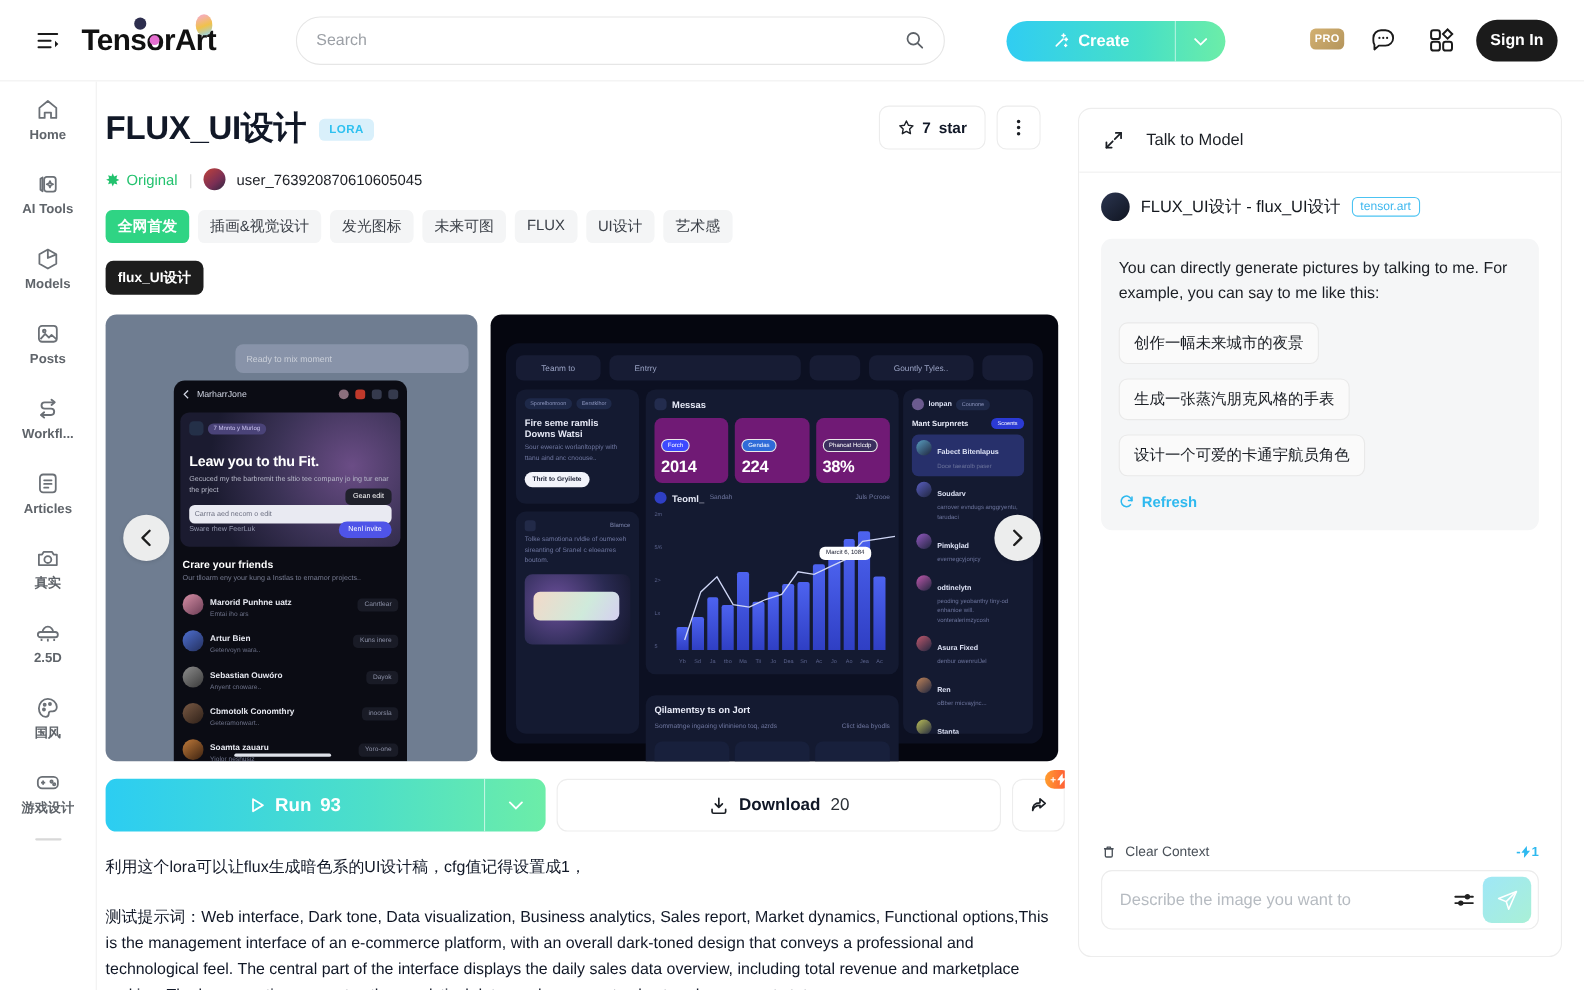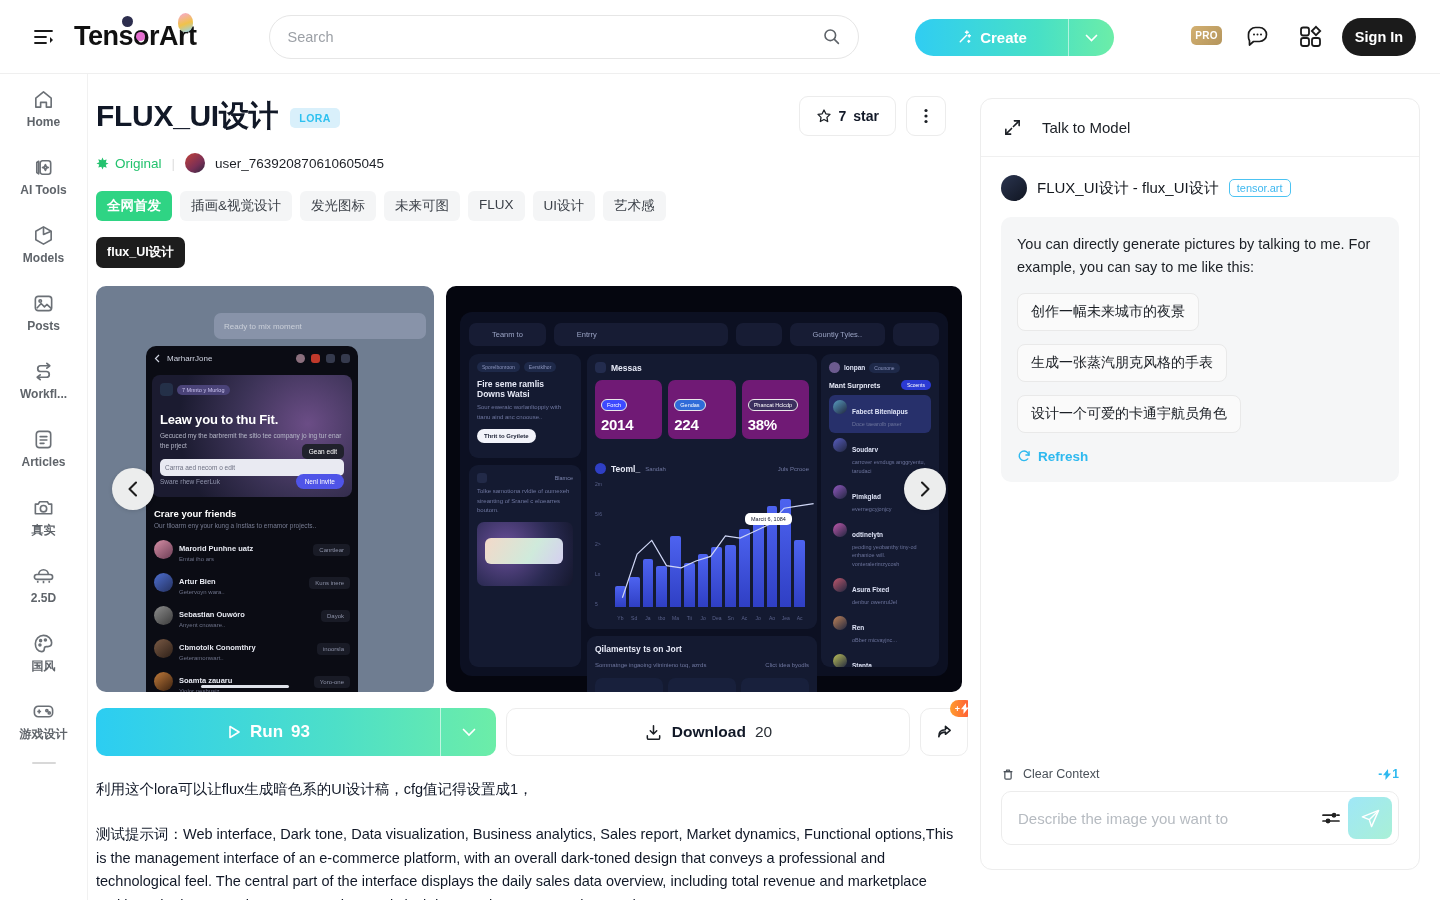--- a/index.html
+++ b/index.html
@@ -97,21 +97,21 @@
   .card.one { width:338px; background:#6f7d91; }
   .card.two { width:516px; background:#05060f; }
   .arrow {
     position:absolute; top:50%; transform:translateY(-50%); width:42px; height:42px; border-radius:50%;
     background:#eceded; display:flex; align-items:center; justify-content:center; cursor:pointer;
     box-shadow:0 1px 4px rgba(0,0,0,.12); z-index:5; color:#1d1d1d;
   }
   .arrow.left { left:16px; } .arrow.right { right:16px; }
   
   .phone {
-    position:absolute; left:50px; top:60px; width:212px; height:346px; background:#0b0c14; border-radius:10px 10px 0 0;
+    position:absolute; left:62px; top:60px; width:212px; height:346px; background:#0b0c14; border-radius:10px 10px 0 0;
     overflow:hidden;
   }
   .ph-bar { height:24px; display:flex; align-items:center; padding:0 8px; gap:6px; }
   .ph-title { color:#cfd3e0; font-size:8px; flex:1; }
   .ph-chip { width:9px; height:9px; border-radius:3px; background:#353a4d; }
   .ph-hero {
     margin:5px 6px; height:122px; border-radius:8px;
     background:radial-gradient(circle at 78% 40%, #6b4d86 0%, #3c3357 40%, #1b1b30 75%);
     padding:8px; position:relative;
   }
@@ -137,21 +137,21 @@
   }
   
   .dash { position:absolute; left:14px; top:26px; width:488px; height:364px; background:#0c1022; border-radius:12px; padding:9px; display:flex; gap:7px; }
   .dash-top {
     position:absolute; left:9px; right:9px; top:9px; height:26px; display:flex; align-items:center; gap:8px;
   }
   .d-pill { background:#171c34; border-radius:7px; height:23px; display:flex; align-items:center; padding:0 23px; gap:5px; color:#9aa3c4; font-size:7.5px; }
   .d-search { flex:1; }
   .d-col { position:absolute; top:42px; bottom:9px; }
   .d-left { left:9px; width:112px; display:flex; flex-direction:column; gap:7px; }
-  .d-mid { left:127px; width:230px; display:flex; flex-direction:column; gap:7px; }
+  .d-mid { left:127px; width:230px; display:flex; flex-direction:column; gap:19px; }
   .d-right { right:9px; width:118px; }
   .panel { background:#141a31; border-radius:9px; padding:8px; position:relative; }
   .p-title { color:#e7eaf7; font-size:8.5px; font-weight:bold; }
   .p-sub { color:#6f77a0; font-size:6px; line-height:1.6; margin-top:4px; }
   .stat-row { display:flex; gap:6px; margin-top:7px; }
   .stat { flex:1; background:#701a75; border-radius:7px; padding:6px; }
   .stat .chip { font-size:5.5px; color:#fff; background:#3d49ff; border-radius:6px; padding:2px 5px; display:inline-block; }
   .stat .val { color:#fff; font-size:15px; font-weight:bold; margin-top:5px; letter-spacing:-.3px; }
   .chart { margin-top:7px; height:140px; position:relative; }
   .bars { position:absolute; left:20px; right:4px; bottom:14px; height:108px; display:flex; align-items:flex-end; gap:3px; }
@@ -522,21 +522,21 @@
               </div>
               <div class="stat">
                 <span class="chip" style="background:#2f6bd8;">Gendas</span>
                 <div class="val">224</div>
               </div>
               <div class="stat">
                 <span class="chip" style="background:#3b2f5e;">Phancat Hclcdp</span>
                 <div class="val">38%</div>
               </div>
             </div>
-            <div style="display:flex;align-items:center;gap:5px;margin-top:24px;justify-content:space-between;">
+            <div style="display:flex;align-items:center;gap:5px;margin-top:8px;justify-content:space-between;">
               <span style="width:11px;height:11px;border-radius:50%;background:#2f3fc4;"></span>
               <span class="p-title">Teoml_</span>
               <span style="color:#6f77a0;font-size:6px;">Sandah</span>
               <span style="margin-left:auto;color:#6f77a0;font-size:6px;">Juls Pcrooe</span>
             </div>
             <div class="chart">
               <div class="yaxis">
                 <span>2m</span>
                 <span>5/6</span>
                 <span>2&gt;</span>

